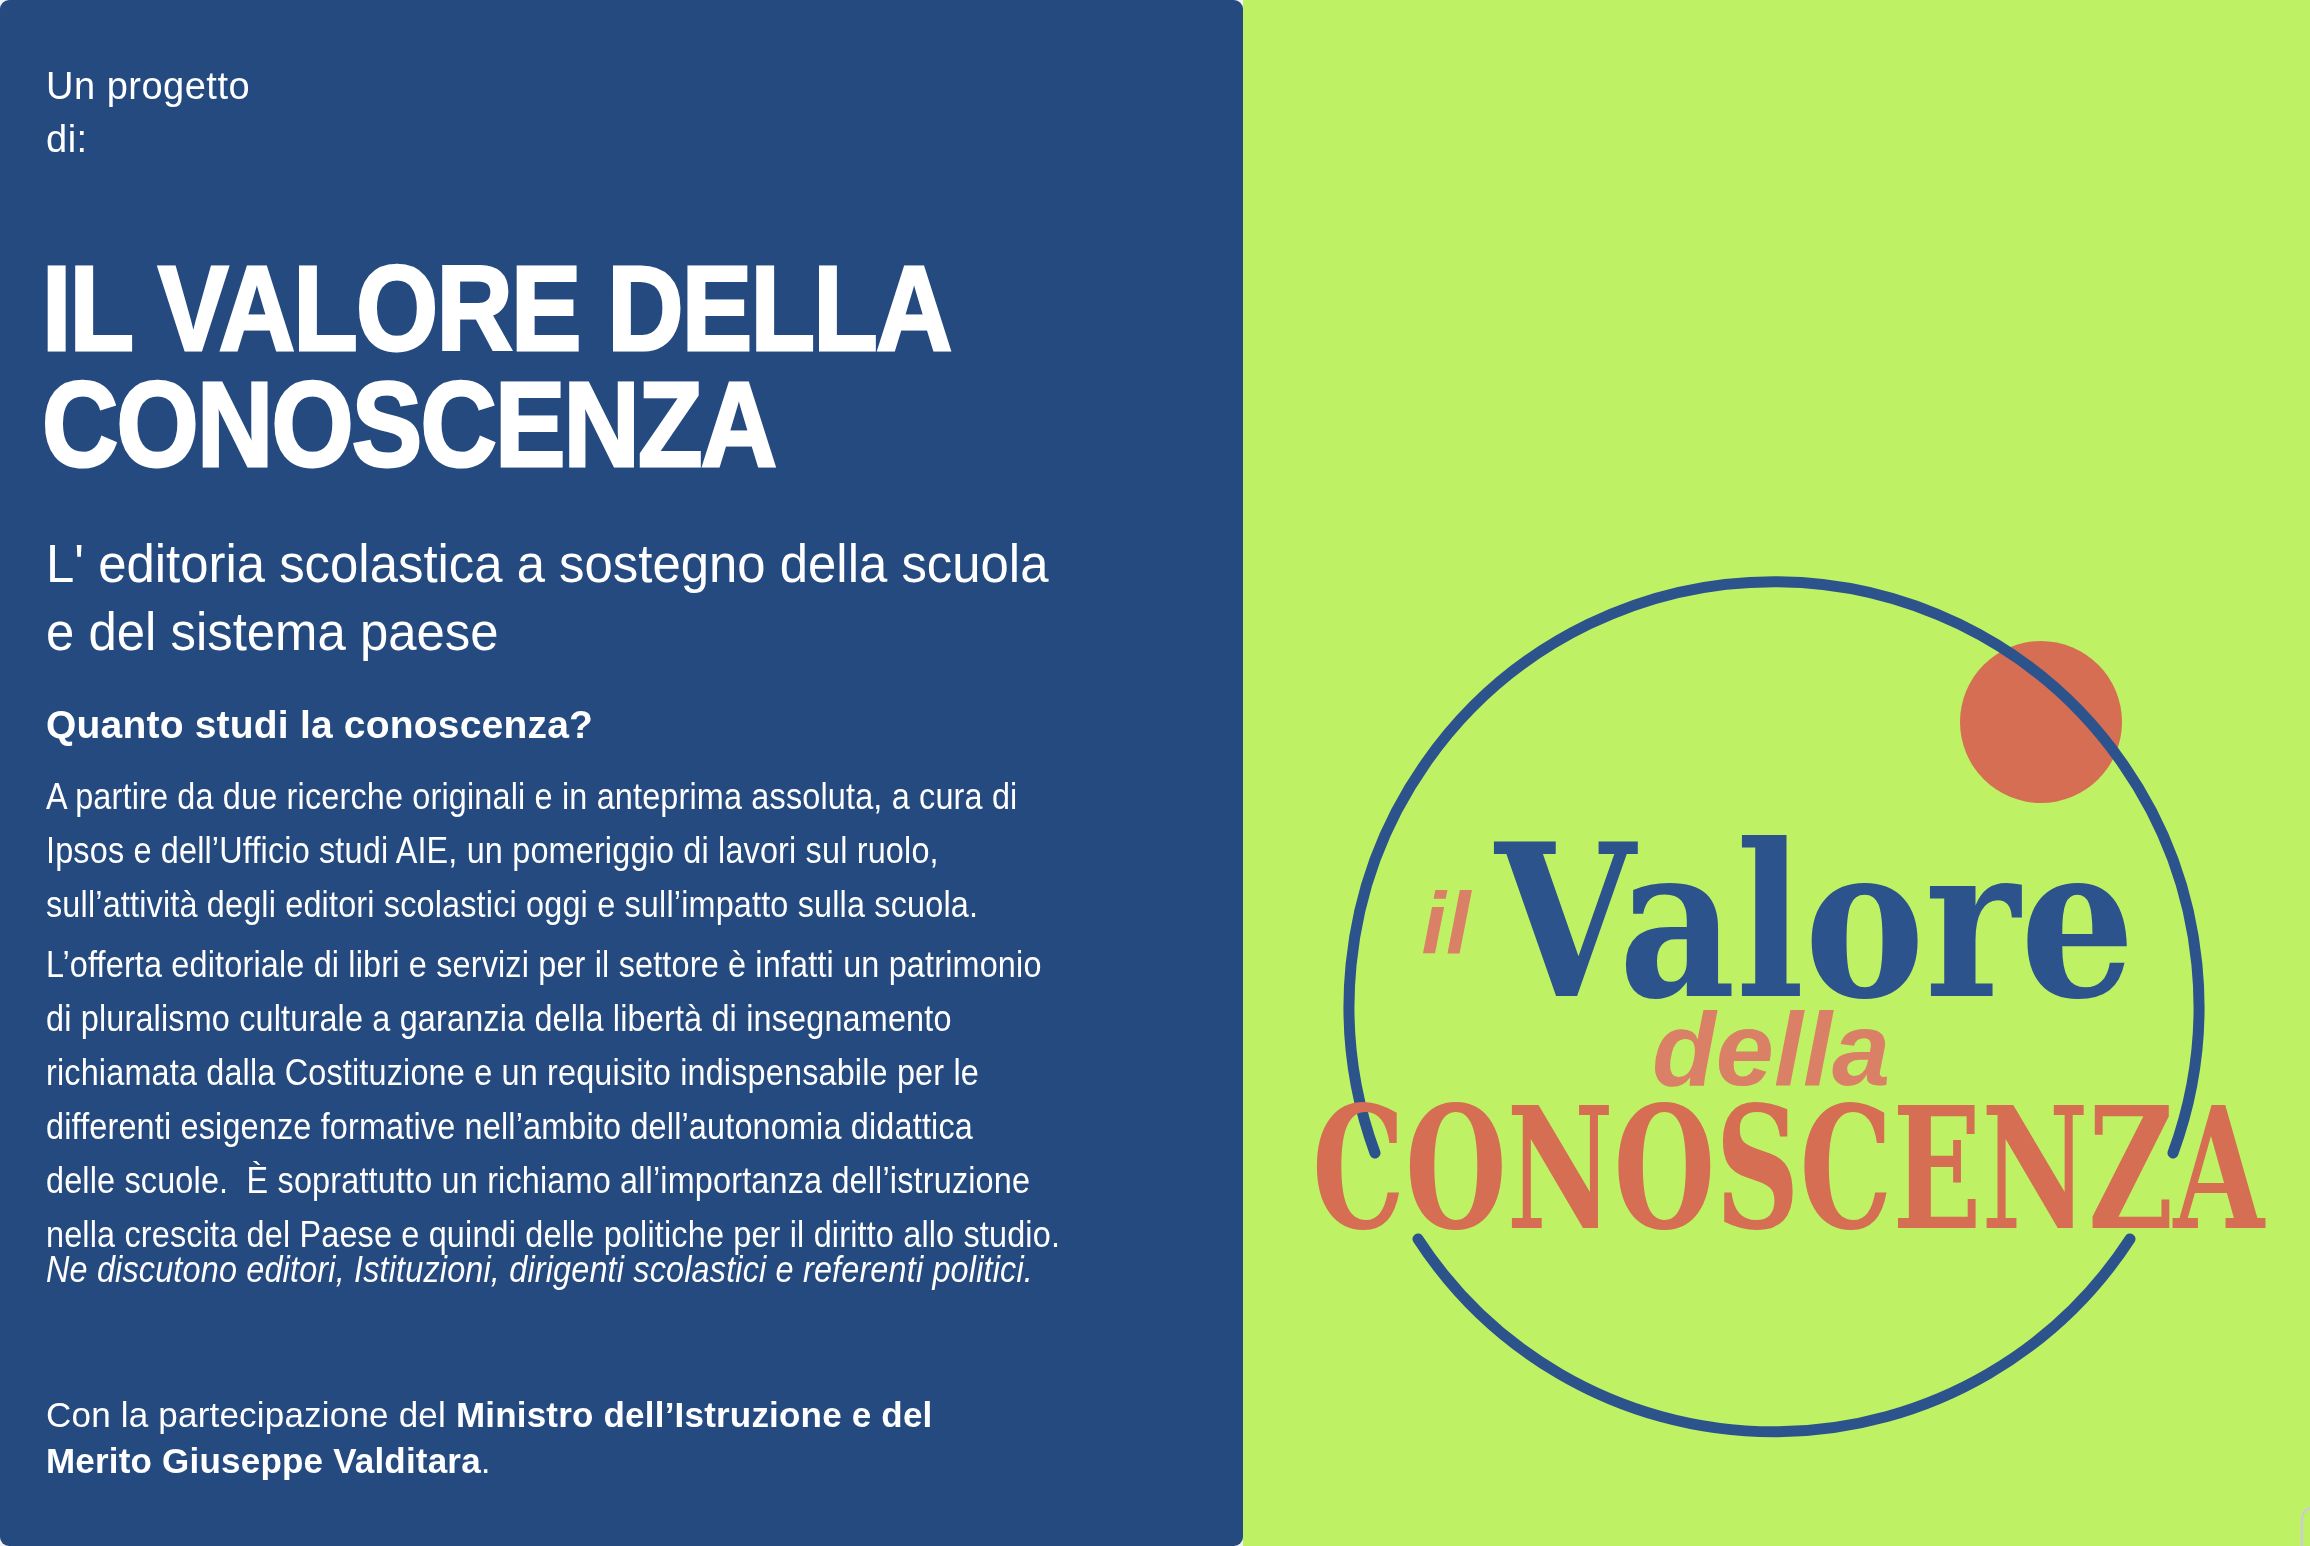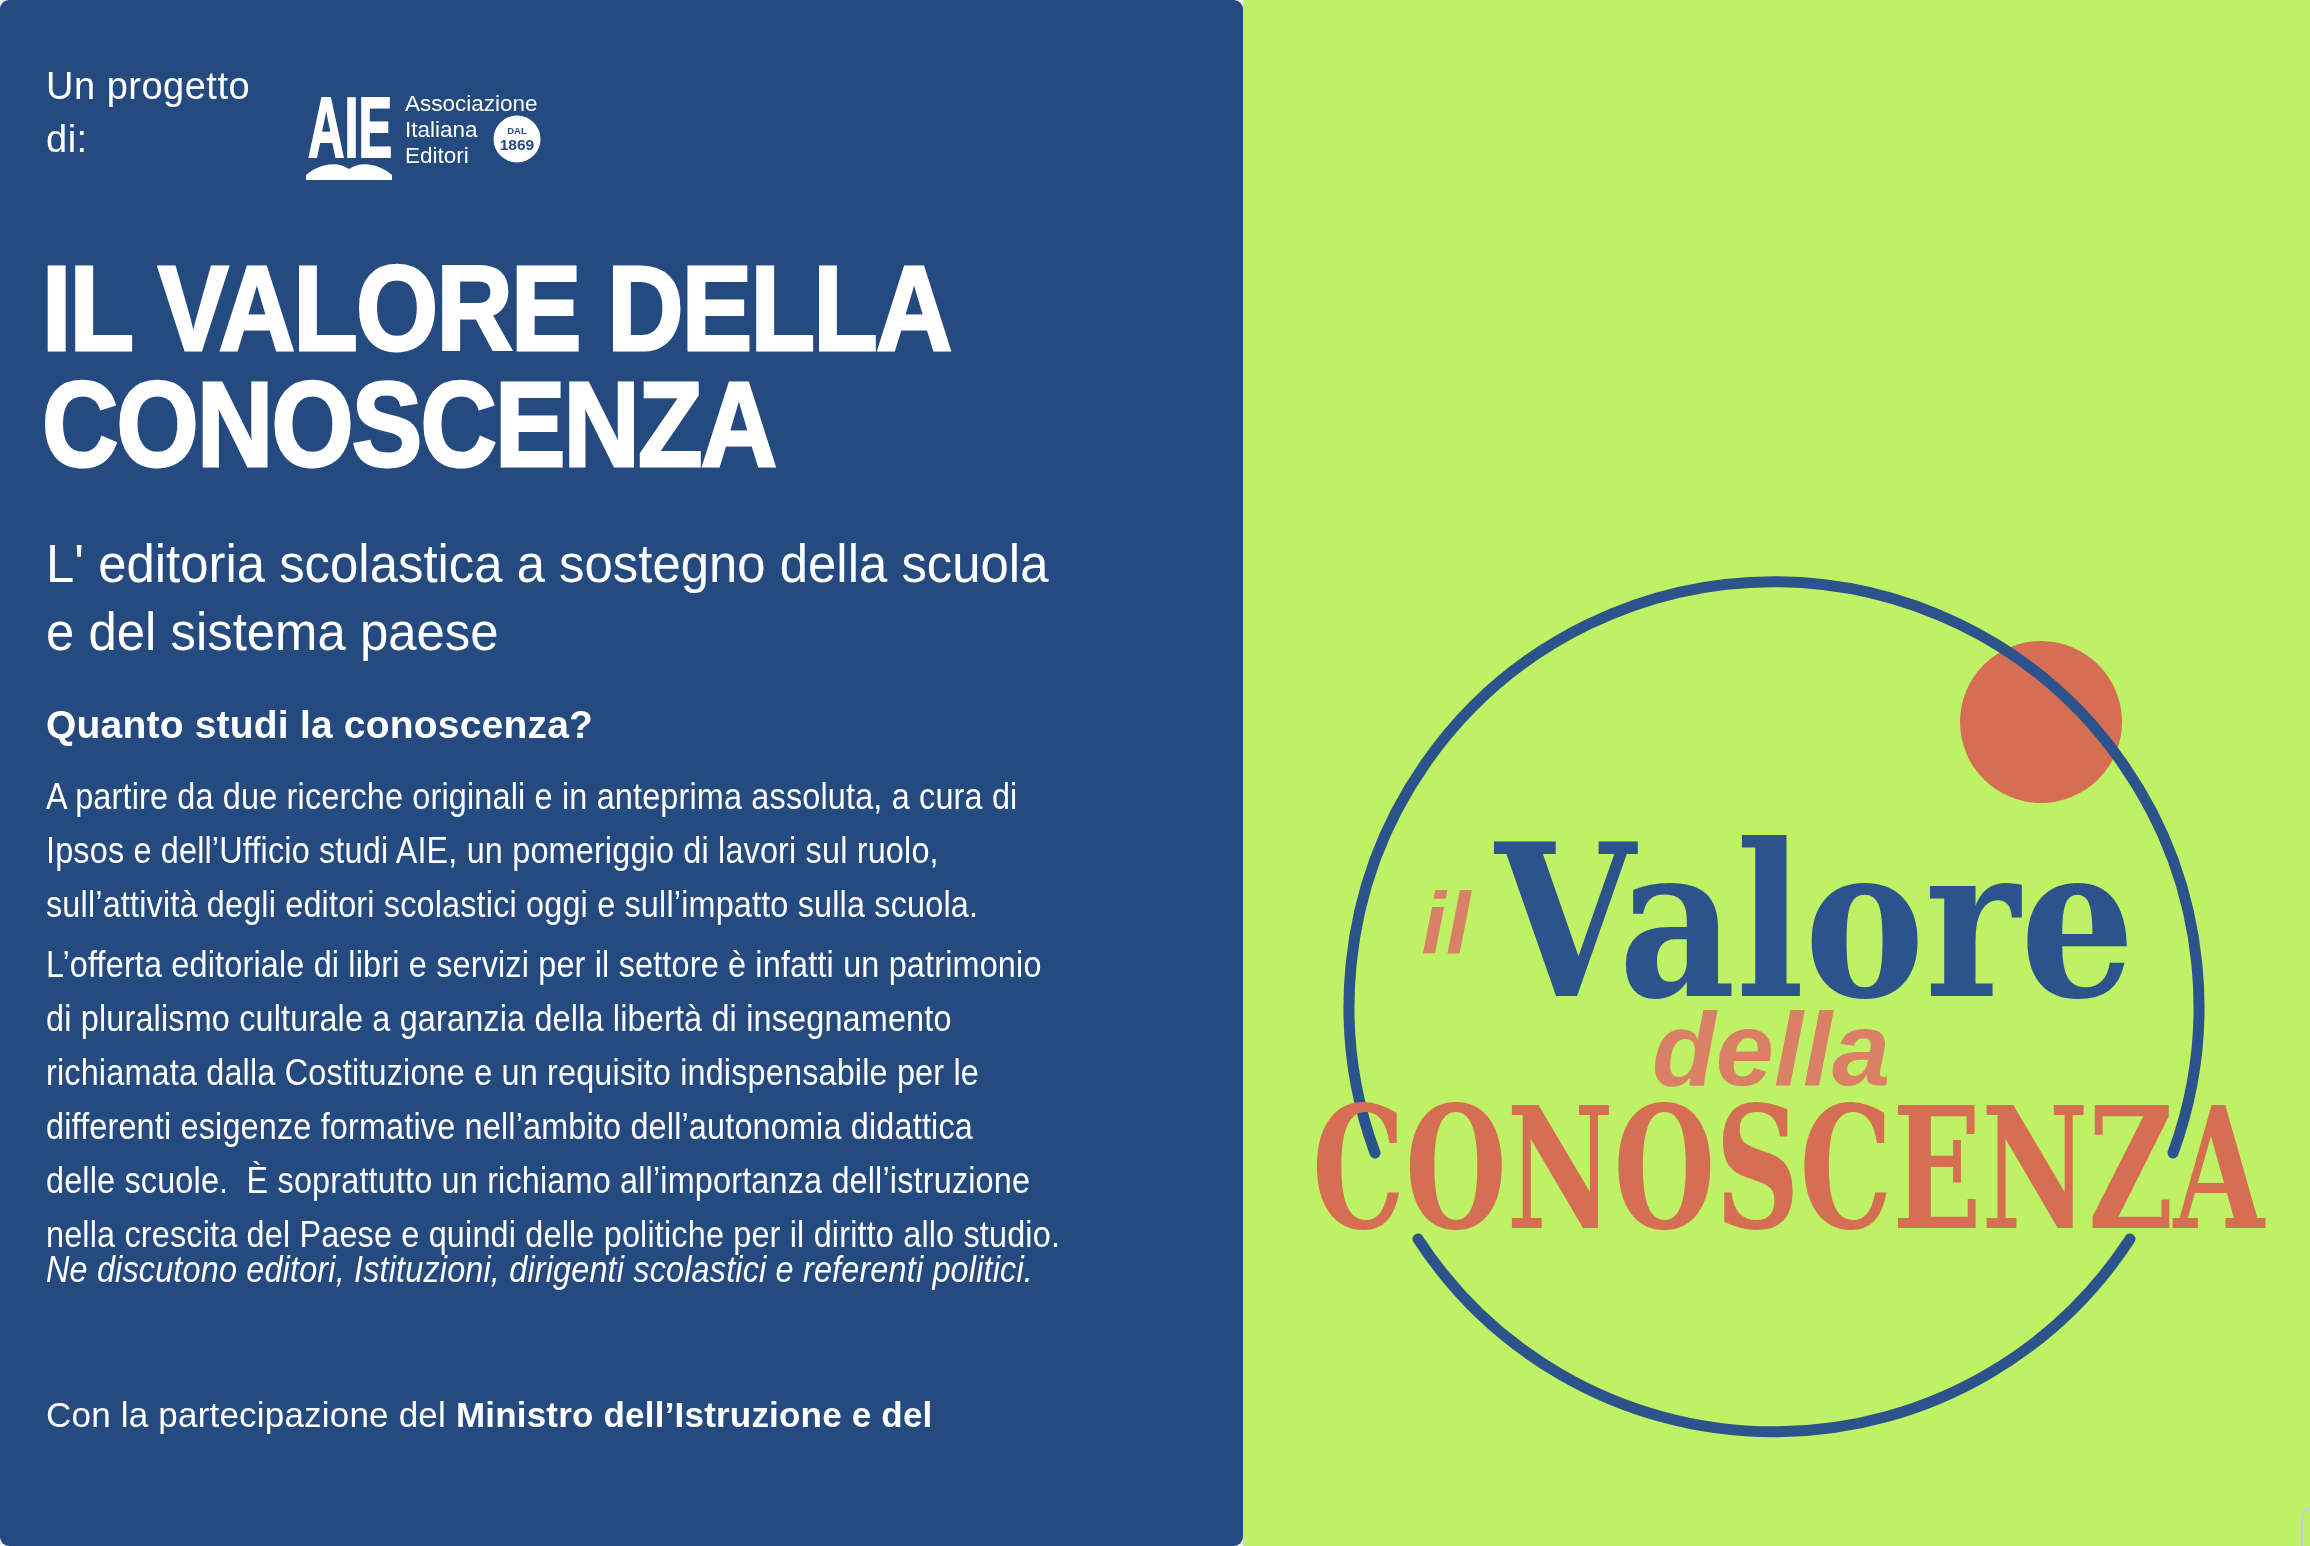--- a/index.html
+++ b/index.html
@@ -105,32 +105,20 @@
 </head>
 <body>
 
 <div class="canvas">
 
   <div class="left-panel">
 
     <div class="project-label">Un progetto
 di:</div>
 
-    <div class="aie-logo">
-      <svg width="250" height="100" viewBox="0 0 250 100">
-        <text x="2" y="71" font-family="Liberation Sans, sans-serif" font-weight="bold" font-size="86" textLength="84" lengthAdjust="spacingAndGlyphs" fill="#ffffff" stroke="#ffffff" stroke-width="2">AIE</text>
-        <path d="M0 94 L0 89 C 14 77 32 75 43 83 C 54 75 72 77 86 89 L86 94 Z" fill="#ffffff"></path>
-        <text x="99" y="25" font-size="22.5" fill="#ffffff">Associazione</text>
-        <text x="99" y="51" font-size="22.5" fill="#ffffff">Italiana</text>
-        <text x="99" y="77" font-size="22.5" fill="#ffffff">Editori</text>
-        <circle cx="211" cy="53" r="23.5" fill="#ffffff"></circle>
-        <text x="211" y="48" font-size="9.5" font-weight="bold" fill="#254a80" text-anchor="middle">DAL</text>
-        <text x="211" y="64" font-size="15.5" font-weight="bold" fill="#254a80" text-anchor="middle">1869</text>
-      </svg>
-    </div>
 
     <div class="main-title">IL VALORE DELLA
 CONOSCENZA</div>
 
     <div class="subtitle">L' editoria scolastica a sostegno della scuola
 e del sistema paese</div>
 
     <div class="question">Quanto studi la conoscenza?</div>
 
     <div class="body-par par1">A partire da due ricerche originali e in anteprima assoluta, a cura di
@@ -141,20 +129,21 @@
 di pluralismo culturale a garanzia della libertà di insegnamento
 richiamata dalla Costituzione e un requisito indispensabile per le
 differenti esigenze formative nell’ambito dell’autonomia didattica
 delle scuole.&nbsp; È soprattutto un richiamo all’importanza dell’istruzione
 nella crescita del Paese e quindi delle politiche per il diritto allo studio.</div>
 
     <div class="note-italic">Ne discutono editori, Istituzioni, dirigenti scolastici e referenti politici.</div>
 
     <div class="participation">
       <div><span>Con la partecipazione del </span><b>Ministro dell’Istruzione e del</b></div>
+      <div><b>Merito Giuseppe Valditara</b><span>.</span></div>
     </div>
   </div>
 
   <div class="right-panel">
     <svg class="logo-svg" width="1067" height="1546" viewBox="0 0 1067 1546">
 
       <circle cx="798" cy="722" r="81" fill="#d56e53"></circle>
 
       <path d="M 132 1153 A 425 425 0 1 1 930 1153" fill="none" stroke="#2c538c" stroke-width="11" stroke-linecap="round"></path>
       <path d="M 175 1239 A 425 425 0 0 0 887 1239" fill="none" stroke="#2c538c" stroke-width="11" stroke-linecap="round"></path>

